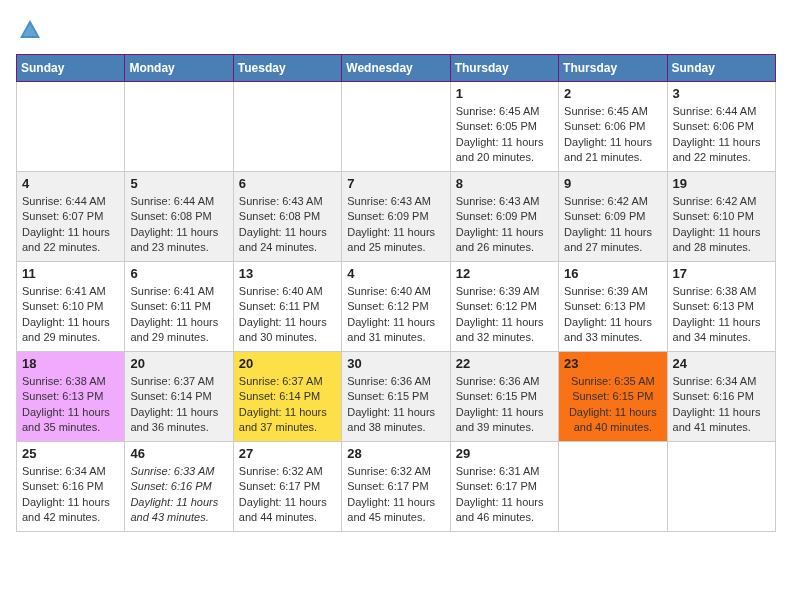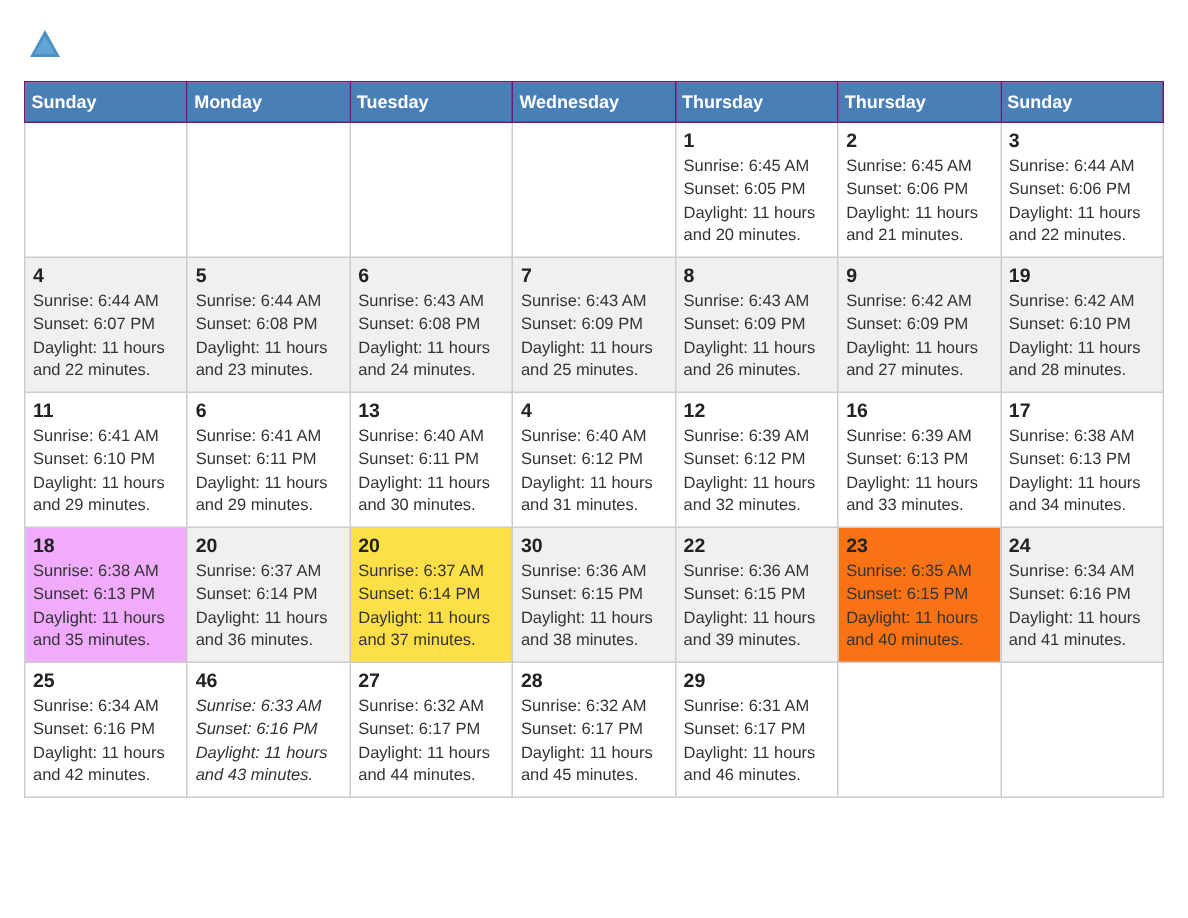--- a/index.html
+++ b/index.html
@@ -269,21 +269,21 @@
         </td>
         <td style="background: rgb(240, 240, 240);">
           <span class="day-num">22</span>
           <div class="day-info" style="white-space: pre-line;">Sunrise: 6:36 AM
 Sunset: 6:15 PM
 Daylight: 11 hours
 and 39 minutes.</div>
         </td>
         <td style="background: #f97316;">
           <span class="day-num">23</span>
-          <div class="day-info" style="white-space: pre-line;">Sunrise: 6:35 AM
+          <div class="day-info" style="white-space: pre-line; text-align: center;">Sunrise: 6:35 AM
 Sunset: 6:15 PM
 Daylight: 11 hours
 and 40 minutes.</div>
         </td>
         <td style="background: rgb(240, 240, 240);">
           <span class="day-num">24</span>
           <div class="day-info" style="white-space: pre-line;">Sunrise: 6:34 AM
 Sunset: 6:16 PM
 Daylight: 11 hours
 and 41 minutes.</div>

